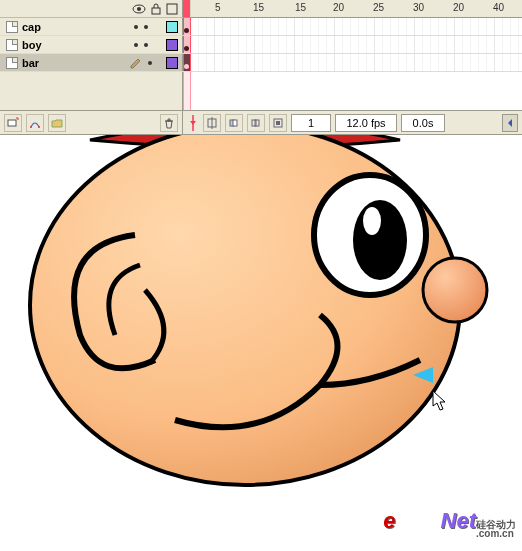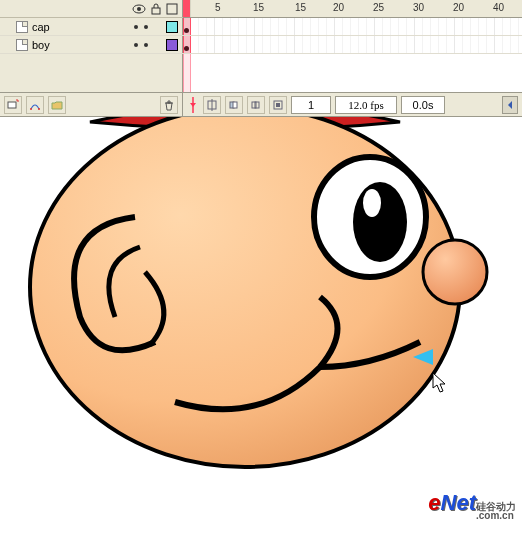--- a/index.html
+++ b/index.html
@@ -11,21 +11,21 @@
   .layer-header { height: 18px; display: flex; border-bottom: 1px solid #c0bca8; }
   .layer-side { width: 183px; display: flex; align-items: center; justify-content: flex-end; gap: 4px; padding: 0 4px; border-right: 1px solid #9c9a8c; background: #ece9d8; }
   .layer-side svg { display: block; }
   .ruler { flex: 1; display: flex; position: relative; background: #ece9d8; height: 18px; overflow: hidden; border-bottom: 1px solid #9c9a8c;}
   .ruler .frame1 { width: 8px; background: #ff4d66; height: 100%; border-right: 1px solid #d8d5c4; }
   .ruler .ticks { flex: 1; position: relative; }
   .ruler .ticks span { position: absolute; top: 2px; font-size: 10px; color: #333; }
 
   .layers { max-height: 90px; }
   .layer-row { height: 18px; display: flex; align-items: stretch; border-bottom: 1px solid #e0ddd0; }
-  .layer-name-cell { width: 120px; display: flex; align-items: center; gap: 4px; padding-left: 16px; background: #ece9d8; }
+  .layer-name-cell { width: 120px; display: flex; align-items: center; gap: 4px; padding-left: 6px; background: #ece9d8; font-weight: bold; }
   .layer-name-cell.sel { background: #cac7b8; }
   .layer-page { width: 12px; height: 12px; border: 1px solid #888; background: #fff; position: relative; }
   .layer-page::after { content:""; position:absolute; right:0; top:0; width:4px; height:4px; background:#ece9d8; border-left:1px solid #888; border-bottom:1px solid #888;}
   .layer-flags { width: 42px; display: flex; align-items: center; justify-content: center; gap: 6px; background: #ece9d8; }
   .layer-flags.sel { background: #cac7b8; }
   .dot { width:4px; height:4px; background:#333; border-radius:50%; }
   .col-swatch { width: 21px; display: flex; align-items: center; justify-content: center; border-right: 1px solid #9c9a8c; background: #ece9d8; }
   .col-swatch.sel { background:#cac7b8; }
   .sw { width: 12px; height: 12px; border: 1px solid #000; }
   .track { flex: 1; display: flex; background: #fff; position: relative; }
@@ -41,29 +41,29 @@
   .layer-gap .gright { flex:1; background:#fff; position:relative; }
   .layer-gap .gright .play { position:absolute; left:0; top:0; width:8px; height:100%; background: rgba(255,77,102,0.12); border-left:1px solid #ff99aa; border-right:1px solid #ff99aa;}
 
   .status { height: 24px; display: flex; align-items: center; background: #ece9d8; border-top: 1px solid #9c9a8c; }
   .status .left-tools { width: 183px; display:flex; align-items:center; gap:4px; padding:0 4px; border-right:1px solid #9c9a8c; height:100%; }
   .status .left-tools .spacer { flex:1; }
   .status .right { flex:1; display:flex; align-items:center; gap:4px; padding: 0 4px; }
   .btn { width:18px; height:18px; border:1px solid #c0bca8; background:#ece9d8; display:flex; align-items:center; justify-content:center; }
   .readout { height:18px; border:1px solid #9c9a8c; background:#fff; padding:0 8px; display:flex; align-items:center; font-size:11px; }
   .readout.w1 { min-width:40px; justify-content:center;}
-  .readout.w2 { min-width:62px; justify-content:center;font-family:Liberation Serif, serif;}
+  .readout.w2 { min-width:62px; justify-content:center;}
   .readout.w3 { min-width:44px; justify-content:center;}
   .scrollbtn { width:16px; height:18px; background:#dcd9c8; border:1px solid #9c9a8c; display:flex; align-items:center; justify-content:center; margin-left:auto;}
 
   
   .stage { position: relative; width: 100%; height: 407px; background: #fff; }
   .watermark { position:absolute; right:6px; bottom:4px; font-family: Arial; font-weight:bold; }
   .watermark .e { color:#d40000; font-size:22px; font-style:italic; text-shadow:1px 1px 0 #666;}
-  .watermark .net { color:#1d4ed8; font-size:22px; font-style:italic; text-shadow:1px 1px 0 #666;}
+  .watermark .net { color:#8b5cf6; font-size:22px; font-style:italic; text-shadow:1px 1px 0 #666;margin-left:45px;}
   .watermark .cn { font-size:10px; color:#555; letter-spacing:0; display:inline-block; line-height:9px; vertical-align: top; margin-top:12px;}
 
   .pencil { width:12px; height:12px; }
 
   
   .cursor { position:absolute; left:432px; top:255px; }
   .bow { position:absolute; left:411px; top:228px; }
 </style>
 </head>
 <body>
@@ -138,20 +138,43 @@
         <div class="track">
           <div class="keycell has">
               <div class="kdot"></div>
             </div>
           <div class="restcells"></div>
             <div class="fivecells"></div>
           <div class="play"></div>
         </div>
       </div>
 
+      <div class="layer-row">
+        <div class="layer-name-cell sel">
+          <div class="layer-page"></div>
+          <span>bar</span>
+        </div>
+        <div class="layer-flags sel">
+          <svg class="pencil" viewBox="0 0 12 12">
+              <path d="M1 11 L3 11 L10 4 L8 2 L1 9 Z" fill="#c9a35a" stroke="#555" stroke-width="0.6"></path>
+            </svg>
+          <div class="dot"></div>
+        </div>
+        <div class="col-swatch sel">
+            <div class="sw" style="background:#8a5bd8"></div>
+          </div>
+        <div class="track">
+          <div class="keycell has" style="background:#333;">
+              <div class="kdot" style="background:#fff"></div>
+            </div>
+          <div class="restcells"></div>
+            <div class="fivecells"></div>
+          <div class="play"></div>
+        </div>
+      </div>
     </div>
 
     <div class="layer-gap">
       <div class="gleft"></div>
       <div class="gright">
           <div class="play"></div>
         </div>
     </div>
 
     <div class="status">

